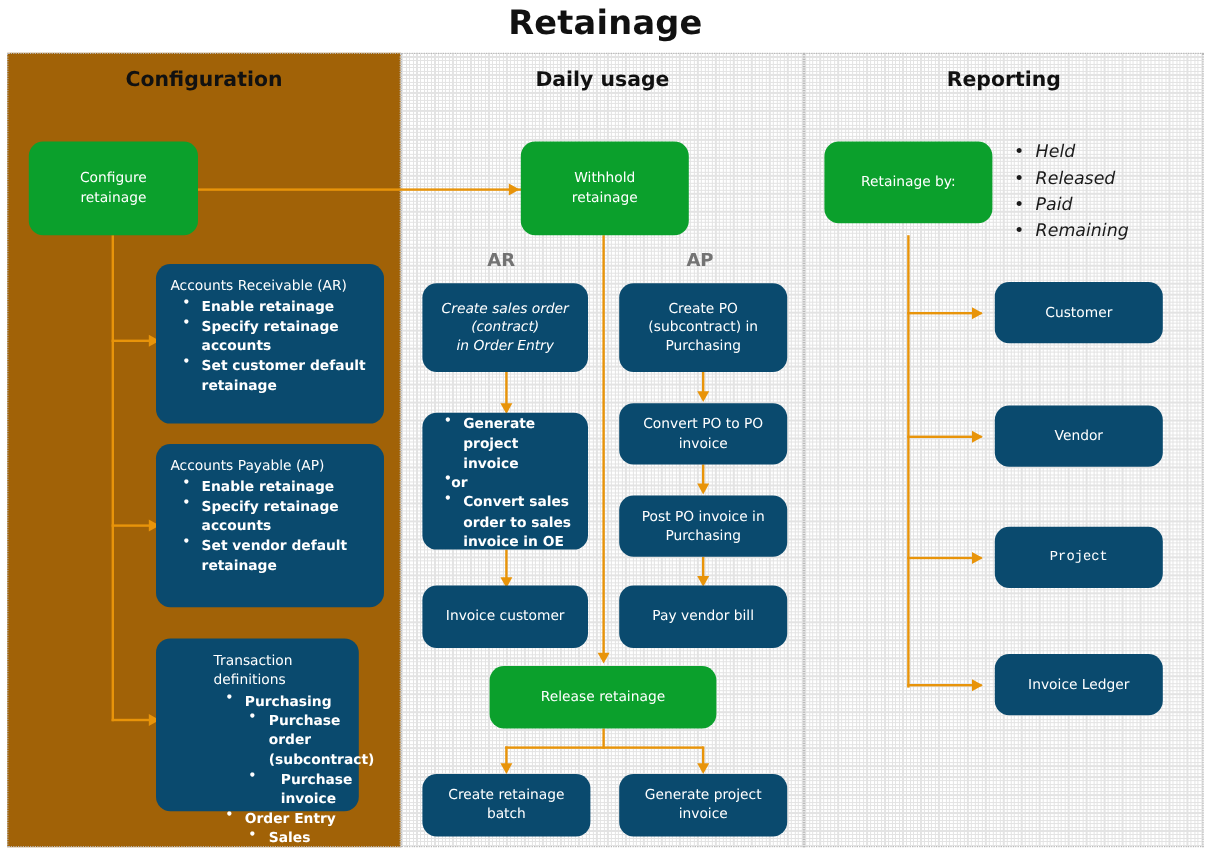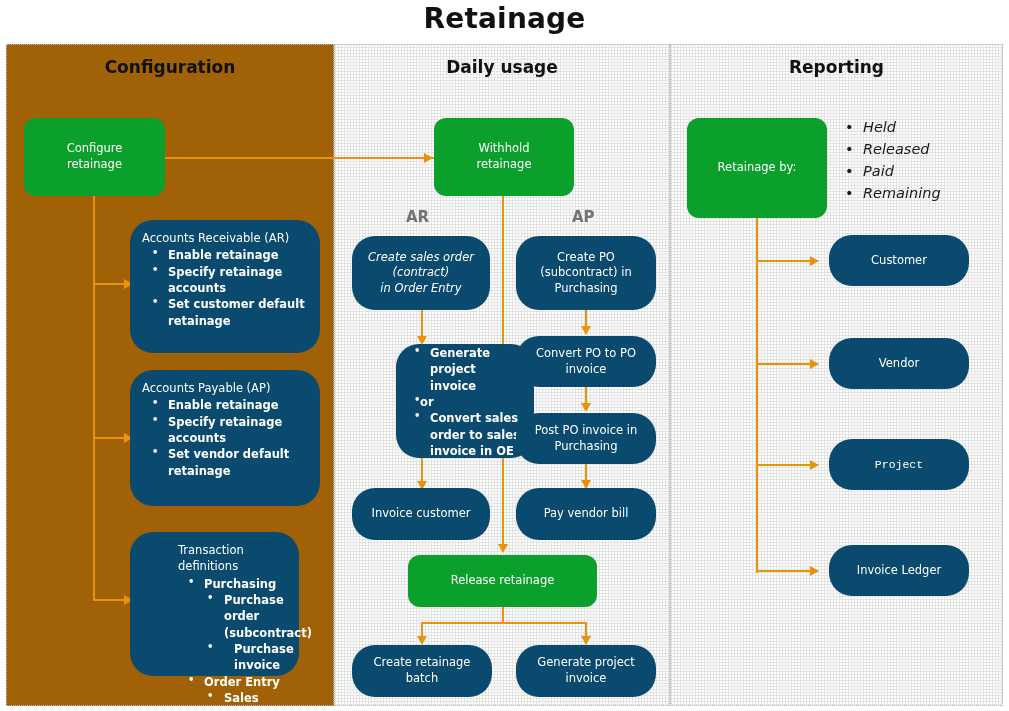--- a/index.html
+++ b/index.html
@@ -57,21 +57,21 @@
     align-items:center;
     justify-content:center;
     text-align:center;
     color:#ffffff;
     font-size:11.5px;
     line-height:1.35;
     padding:4px 8px;
     z-index:4;
   }
   .node.green{background:#0ba02c;}
-  .node.navy{background:#0a4a6e;border-radius:23px;}
+  .node.navy{background:#0a4a6e;}
   .node.list{
     display:block;
     text-align:left;
     padding:10px 10px 8px 12px;
     font-size:11.5px;
     line-height:1.42;
   }
   .node.list .hd{display:block;margin-bottom:1px;}
   .node.list ul{
     margin:0;
@@ -251,21 +251,21 @@
   <div class="branch-label" style="left:572px; top:208px;">AP</div>
 
   <div class="node navy" style="left:352px; top:236px; width:138px; height:74px;font-style:italic;">
     <span>
       <span>Create sales order</span><br>
       <span>(contract)</span><br>
       <span>in Order Entry</span>
     </span>
   </div>
 
-  <div class="node navy list" style="left:352px; top:344px; width:138px; height:114px; display:flex; margin-left:44px;">
+  <div class="node navy list" style="left:352px; top:344px; width:138px; height:114px; display:flex; ">
     <ul style="padding-left:12px;">
       <li>Generate project invoice</li>
       <li style="padding-left:0;">
         <span>or</span>
       </li>
       <li>Convert sales order to sales invoice in OE</li>
     </ul>
   </div>
 
   <div class="node navy" style="left:352px; top:488px; width:138px; height:52px;">
@@ -323,21 +323,21 @@
 
   <div class="ln h" style="left:756px; top:363px; width:62px;"></div>
   <div class="ah right" style="left:810px; top:359px;"></div>
 
   <div class="ln h" style="left:756px; top:464px; width:62px;"></div>
   <div class="ah right" style="left:810px; top:460px;"></div>
 
   <div class="ln h" style="left:756px; top:570px; width:62px;"></div>
   <div class="ah right" style="left:810px; top:566px;"></div>
 
-  <div class="node green" style="left:687px; top:118px; width:140px; height:100px;align-items:center;">
+  <div class="node green" style="left:687px; top:118px; width:140px; height:68px;align-items:center;">
     <span>Retainage by:</span>
   </div>
 
   <div class="rep-list">
     <div class="row">
       <span class="bl">•</span>
       <span>Held</span>
     </div>
     <div class="row">
       <span class="bl">•</span>

